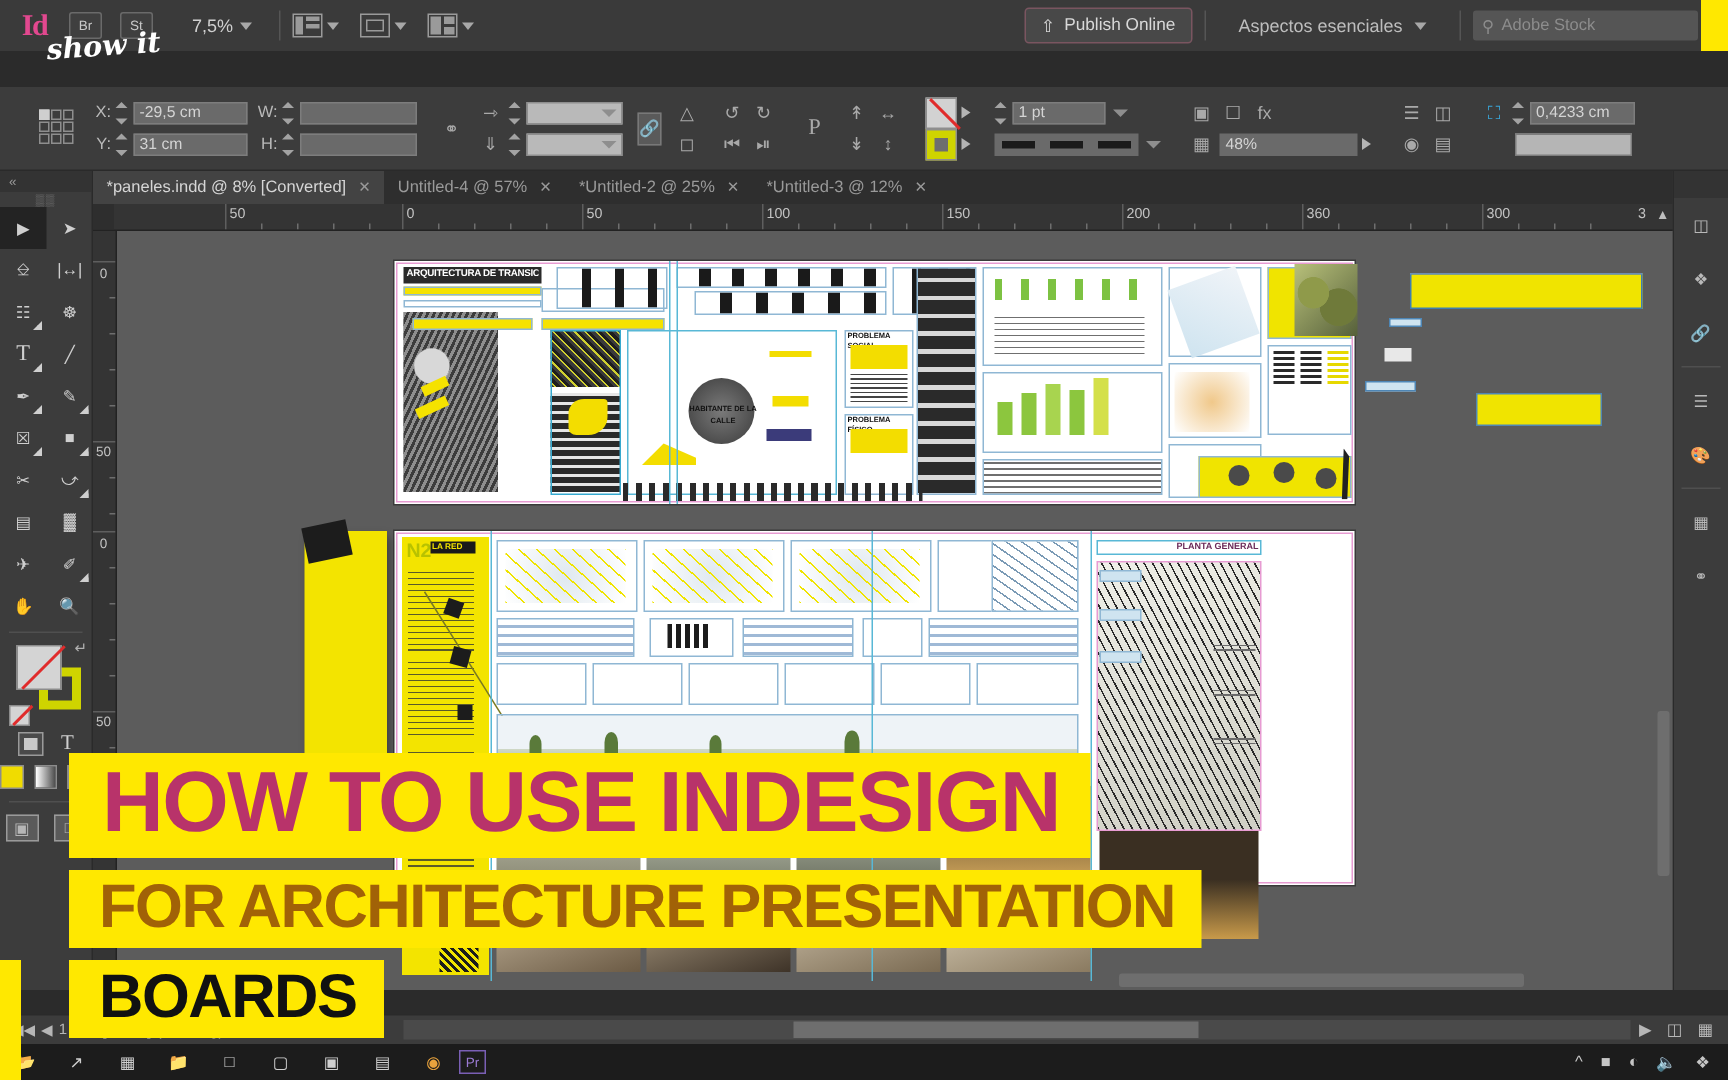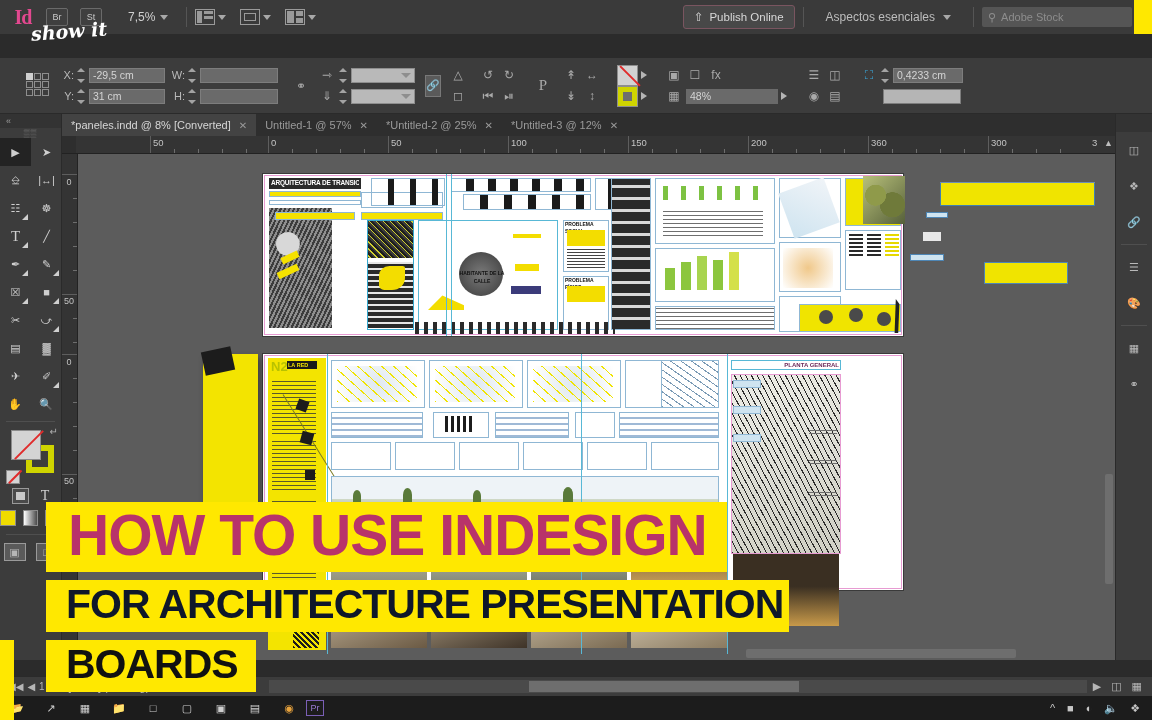--- a/index.html
+++ b/index.html
@@ -169,21 +169,21 @@
 
   
   .taskbar{position:absolute;left:0;bottom:0;width:1152px;height:24px;background:#1c1c1c;display:flex;align-items:center;}
   .tk-ic{width:34px;height:24px;display:flex;align-items:center;justify-content:center;color:#cfcfcf;font-size:11px;}
   .tray{margin-left:auto;display:flex;align-items:center;gap:12px;padding-right:12px;color:#c6c6c6;font-size:11px;}
 
   
   .titleoverlay{position:absolute;left:0;bottom:0;width:1000px;z-index:50;}
   .tl{background:#ffe800;display:inline-block;font-weight:bold;font-family:"Liberation Sans",sans-serif;}
   .tl1{position:absolute;left:46px;bottom:148px;padding:6px 20px 10px 22px;font-size:57px;color:#b8336a;letter-spacing:-1px;line-height:.95;}
-  .tl2{position:absolute;left:46px;bottom:88px;padding:5px 6px 8px 20px;font-size:41px;color:#0f172a;letter-spacing:-1px;line-height:.95;}
+  .tl2{position:absolute;left:46px;bottom:88px;padding:5px 18px 8px 20px;font-size:41px;color:#a16207;letter-spacing:-1px;line-height:.95;}
   .tl3{position:absolute;left:46px;bottom:28px;padding:5px 18px 8px 20px;font-size:41px;color:#111;letter-spacing:-1px;line-height:.95;}
   .leftyellow{position:absolute;left:0;bottom:0;width:14px;height:80px;background:#ffe800;z-index:49;}
 </style>
 </head>
 <body>
 
 <div class="app">
 
   <div class="topbar">
     <div class="id-logo">Id</div>
@@ -349,20 +349,38 @@
         <span class="tri-r"></span>
       </div>
       <div class="frow">
         <span class="swatch-y">
             <i></i>
           </span>
         <span class="tri-r"></span>
       </div>
     </div>
 
+    <div class="fgrp" style="margin-left:10px;">
+      <div class="frow">
+        <span class="spin">
+            <b></b>
+            <b></b>
+          </span>
+        <span class="finp w3">1 pt</span>
+        <span class="ddcar" style="margin-left:2px;"></span>
+      </div>
+      <div class="frow">
+        <span class="strokebox">
+            <s></s>
+            <s></s>
+            <s></s>
+          </span>
+        <span class="ddcar" style="margin-left:2px;"></span>
+      </div>
+    </div>
 
     <div class="fgrp" style="margin-left:12px;">
       <div class="frow">
         <span class="icobtn">▣</span>
         <span class="icobtn">☐</span>
         <span class="icobtn" style="">fx</span>
       </div>
       <div class="frow">
         <span class="icobtn">▦</span>
         <span class="pctbox">48%</span>
@@ -396,21 +414,21 @@
       </div>
     </div>
   </div>
 
   <div class="tabbar">
     <div class="doctab active">
       <span>*paneles.indd @ 8% [Converted]</span>
       <span class="x">✕</span>
     </div>
     <div class="doctab">
-      <span>Untitled-1 @ 57%</span>
+      <span>Untitled-4 @ 57%</span>
       <span class="x">✕</span>
     </div>
     <div class="doctab">
       <span>*Untitled-2 @ 25%</span>
       <span class="x">✕</span>
     </div>
     <div class="doctab">
       <span>*Untitled-3 @ 12%</span>
       <span class="x">✕</span>
     </div>

